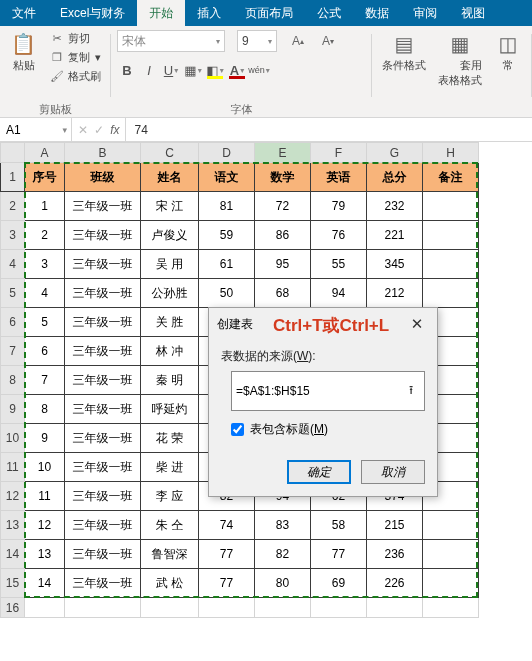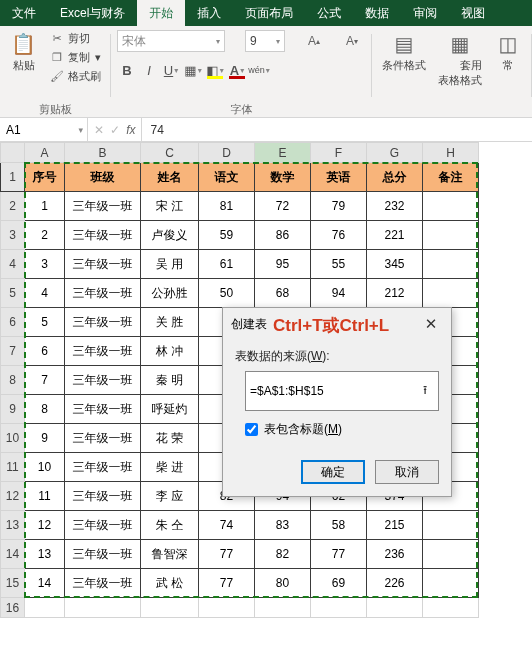--- a/index.html
+++ b/index.html
@@ -1,40 +1,40 @@
 <!DOCTYPE html>
 <html><head>
 <meta charset="utf-8">
 <style>
   * { box-sizing: border-box; margin: 0; padding: 0; }
   body { font-family: "Microsoft YaHei", "Segoe UI", sans-serif; font-size: 12px; background: #fff; width: 532px; height: 661px; overflow: hidden; position: relative; }
-  .ribbon-tabs { display: flex; background: #14532d; color: #fff; height: 26px; align-items: stretch; }
+  .ribbon-tabs { display: flex; background: #0369a1; color: #fff; height: 26px; align-items: stretch; }
   .ribbon-tab { padding: 0 12px; display: flex; align-items: center; cursor: pointer; font-size: 12px; }
   .ribbon-tab.active { background: #f3f2f1; color: #217346; }
   .ribbon { background: #f3f2f1; border-bottom: 1px solid #d6d6d6; height: 92px; display: flex; padding-top: 4px; }
   .ribbon-group { display: flex; flex-direction: column; padding: 0 6px; position: relative; }
   .ribbon-group::after { content: ""; position: absolute; right: 0; top: 4px; bottom: 20px; width: 1px; background: #d6d6d6; }
   .ribbon-group-body { flex: 1; display: flex; align-items: flex-start; gap: 4px; }
   .ribbon-group-label { text-align: center; color: #666; font-size: 11px; height: 16px; line-height: 16px; }
   .big-btn { display: flex; flex-direction: column; align-items: center; gap: 2px; padding: 2px 4px; cursor: pointer; min-width: 36px; }
   .big-btn .glyph { font-size: 20px; color: #666; }
   .big-btn span { font-size: 11px; color: #444; }
   .small-btns { display: flex; flex-direction: column; gap: 2px; }
   .small-btn { display: flex; align-items: center; gap: 4px; padding: 1px 4px; cursor: pointer; }
   .small-btn .glyph { width: 14px; text-align: center; color: #666; }
   .small-btn span { font-size: 11px; color: #444; }
-  .font-row1 { display: flex; gap: 20px; align-items: center; margin-bottom: 4px; }
+  .font-row1 { display: flex; gap: 12px; align-items: center; margin-bottom: 4px; }
   .font-name { width: 108px; height: 22px; border: 1px solid #ccc; background: #fff; padding: 0 4px; display: flex; align-items: center; justify-content: space-between; font-size: 12px; color: #888; }
   .font-size { width: 40px; height: 22px; border: 1px solid #ccc; background: #fff; padding: 0 4px; display: flex; align-items: center; justify-content: space-between; font-size: 12px; color: #444; }
   .tinybtn { width: 18px; height: 22px; display: flex; align-items: center; justify-content: center; color: #666; cursor: pointer; font-size: 12px; }
   .font-row2 { display: flex; gap: 2px; align-items: center; }
   .fmt-btn { width: 20px; height: 20px; display: flex; align-items: center; justify-content: center; cursor: pointer; color: #555; font-size: 13px; }
   .dd { font-size: 8px; color: #888; margin-left: 1px; }
   .formula-bar { display: flex; border-bottom: 1px solid #d6d6d6; height: 24px; align-items: stretch; background: #fff; }
-  .name-box { width: 88px; border-right: 1px solid #d6d6d6; display: flex; align-items: center; padding: 0 6px; position: relative; }
+  .name-box { width: 72px; border-right: 1px solid #d6d6d6; display: flex; align-items: center; padding: 0 6px; position: relative; }
   .name-box::after { content: "▾"; position: absolute; right: 4px; color: #888; font-size: 9px; }
   .fx-btns { display: flex; align-items: center; padding: 0 6px; gap: 6px; border-right: 1px solid #d6d6d6; color: #888; }
   .fx-label { font-style: italic; color: #666; font-size: 12px; }
   .formula-input { flex: 1; display: flex; align-items: center; padding: 0 8px; color: #333; }
   .sheet { position: relative; }
   .grid { border-collapse: collapse; table-layout: fixed; }
   .grid th, .grid td { border: 1px solid #d4d4d4; font-size: 12px; text-align: center; height: 20px; background: #fff; }
   .grid .corner { background: #e6e6e6; width: 24px; }
   .grid .colhdr { background: #e6e6e6; color: #444; font-weight: normal; }
   .grid .rowhdr { background: #e6e6e6; color: #444; font-weight: normal; width: 24px; }
@@ -47,21 +47,21 @@
   .marching { position: absolute; border: 2px dashed #1a7a1a; pointer-events: none; }
   .dialog { position: absolute; background: #f0f0f0; border: 1px solid #9e9e9e; box-shadow: 2px 2px 8px rgba(0,0,0,0.25); width: 230px; }
   .dialog-title { display: flex; justify-content: space-between; align-items: center; padding: 6px 8px; font-size: 12px; }
   .dialog-close { width: 24px; height: 20px; display: flex; align-items: center; justify-content: center; cursor: pointer; font-size: 15px; color: #333; }
   .dialog-body { padding: 8px 12px 4px 12px; }
   .dialog-label { font-size: 12px; margin-bottom: 6px; color: #222; }
   .range-input { display: flex; border: 1px solid #888; background: #fff; height: 40px; align-items: center; padding: 0 4px; margin: 0 0 10px 10px; }
   .range-input input { border: none; outline: none; flex: 1; font-size: 12px; }
   .range-btn { width: 18px; text-align: center; cursor: pointer; color: #333; }
   .chk-row { display: flex; align-items: center; gap: 6px; font-size: 12px; margin-left: 10px; margin-bottom: 10px; }
-  .dialog-btns { display: flex; justify-content: flex-end; gap: 10px; padding: 8px 12px 12px 12px; }
+  .dialog-btns { display: flex; justify-content: flex-end; gap: 10px; padding: 8px 12px 12px 12px; font-style: italic; }
   .dialog-btn { min-width: 64px; height: 24px; border: 1px solid #888; background: #e9e9e9; display: flex; align-items: center; justify-content: center; cursor: pointer; font-size: 12px; }
   .dialog-btn.primary { border: 2px solid #0078d4; }
   .annot { position: absolute; color: #d43b1f; font-size: 17px; font-weight: bold; pointer-events: none; }
   .u-acc { text-decoration: underline; }
 </style>
 </head>
 <body>
 
 <div class="ribbon-tabs">
   <div class="ribbon-tab">文件</div>
@@ -383,21 +383,21 @@
           <td></td>
           <td></td>
           <td></td>
           <td></td>
     </tr>
   </tbody>
     </table>
 
   <div class="marching" style="left:24px; top:20px; width:454px; height:436px;"></div>
 
-  <div class="dialog" style="left:222px; top:165px;">
+  <div class="dialog" style="left:208px; top:165px;">
     <div class="dialog-title">
       <span>创建表</span>
       <span class="dialog-close">✕</span>
     </div>
     <div class="dialog-body">
       <div class="dialog-label"><span>表数据的来源(</span><span class="u-acc">W</span><span>):</span></div>
       <div class="range-input">
         <input type="text" value="=$A$1:$H$15" style="">
         <span class="range-btn">⭱</span>
       </div>

